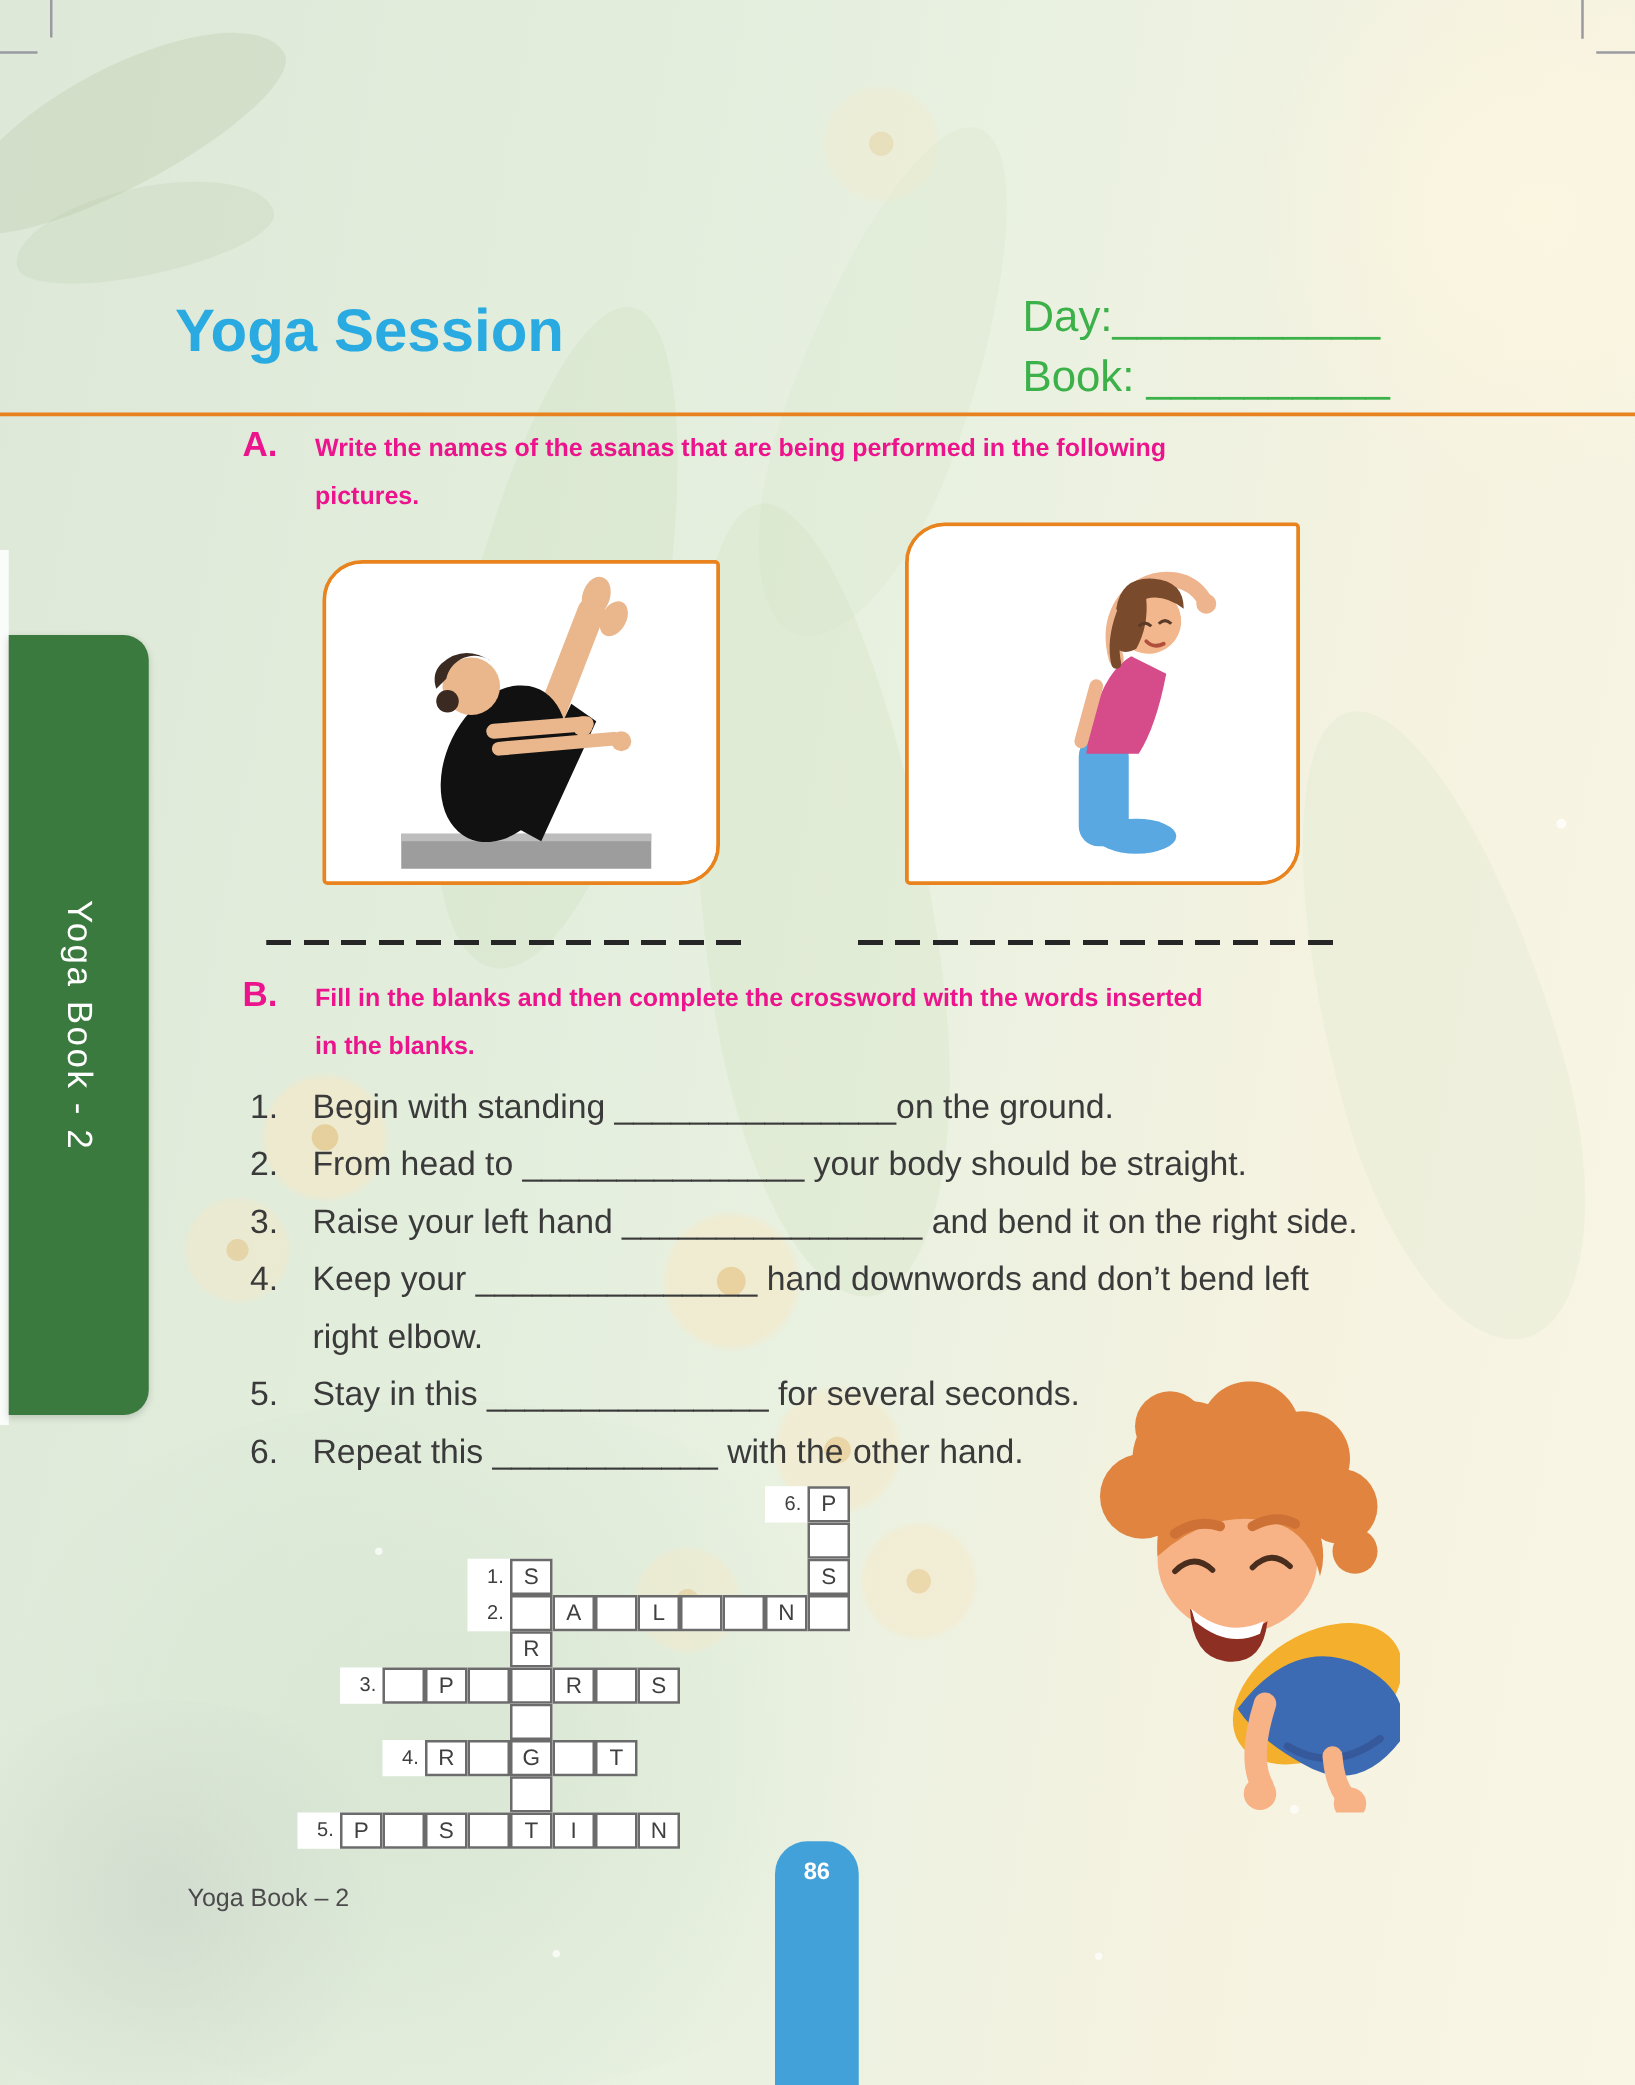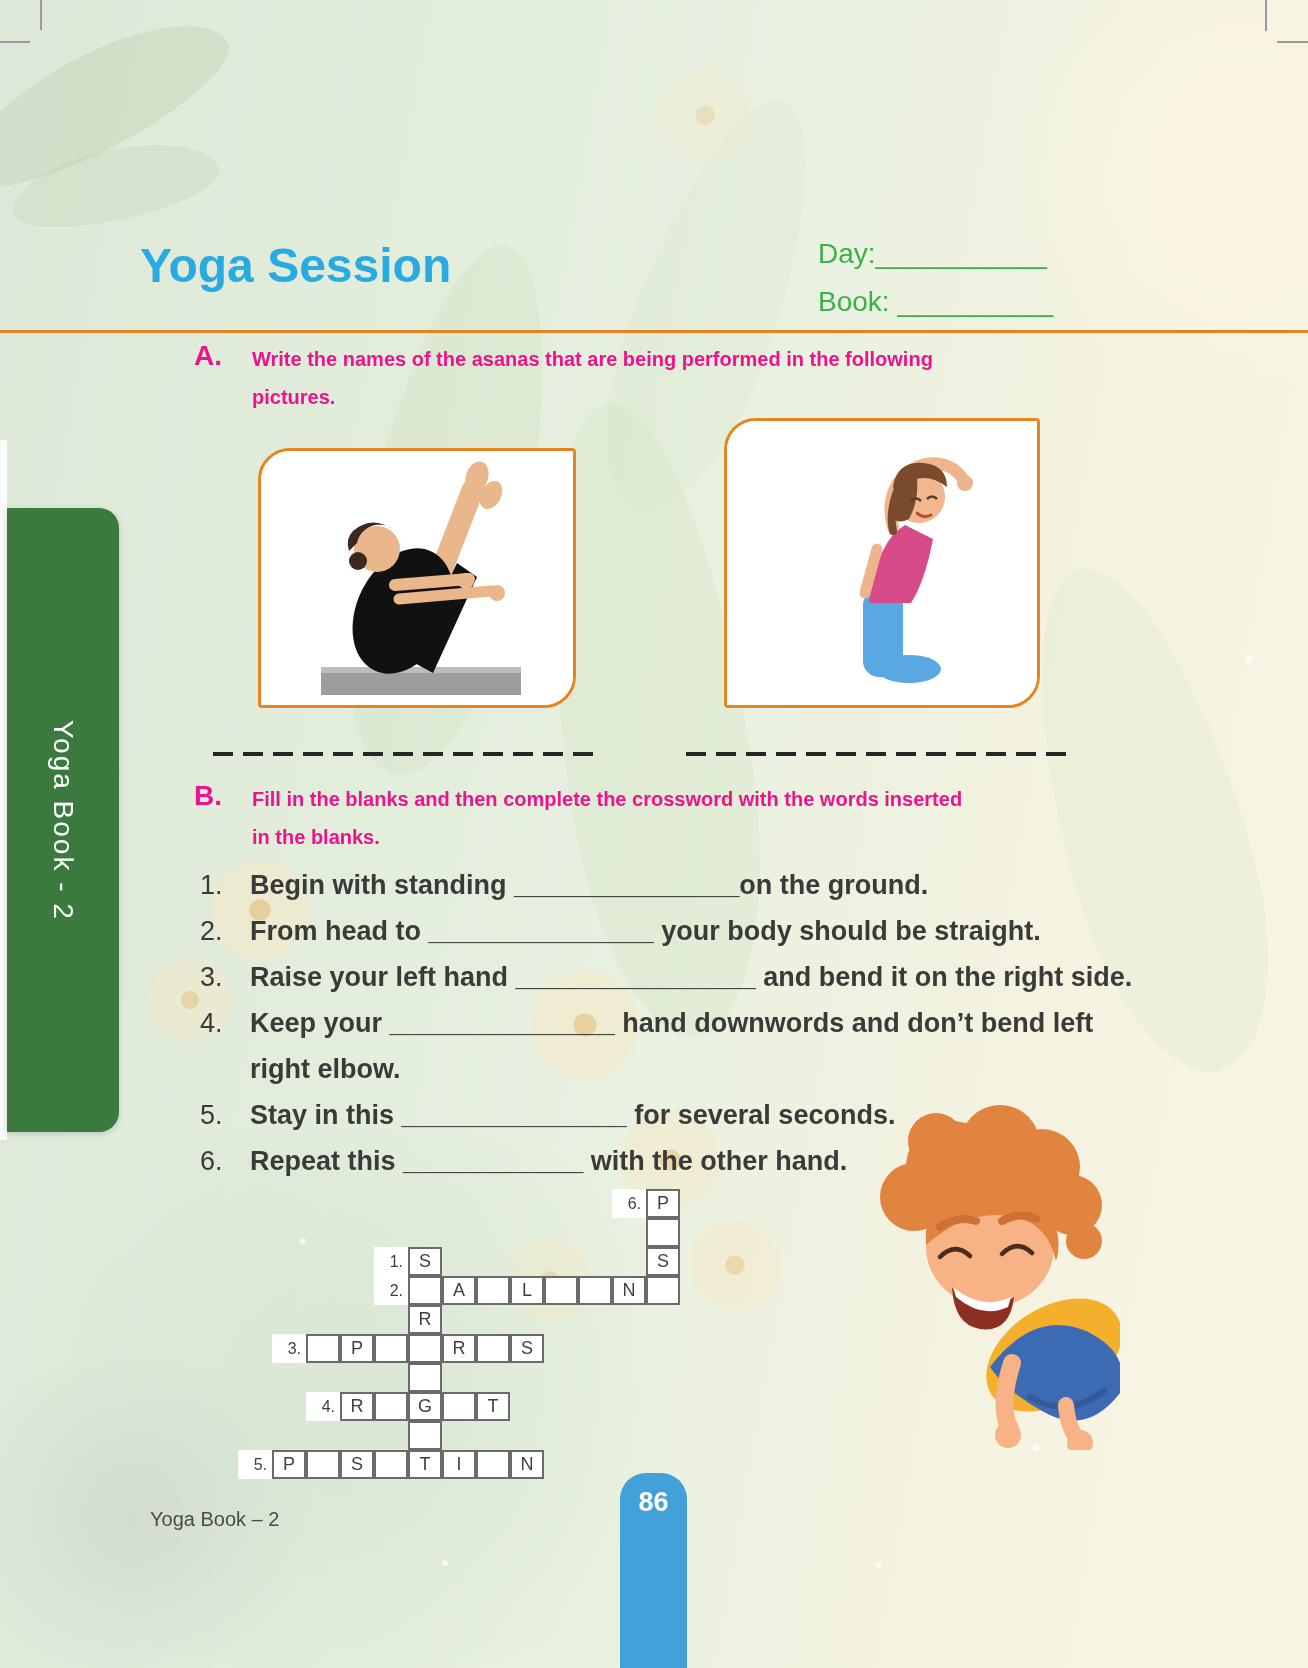--- a/index.html
+++ b/index.html
@@ -30,50 +30,50 @@
     font-family:"Liberation Sans",sans-serif;
   }
   
   .title{
     position:absolute;left:0;top:118px;width:1240px;text-align:center;
     font-family:"DejaVu Serif",serif;font-style:italic;font-weight:bold;
     font-size:92px;color:#c92128;letter-spacing:2px;
     text-shadow:0 0 3px #ffffff,0 0 8px #ffffff,0 0 12px #ffffff;
   }
   .session-title{position:absolute;left:140px;top:238px;font-size:48px;font-weight:bold;color:#29abe2;}
-  .daydate{position:absolute;left:818px;top:230px;font-size:28px;color:#3cb14a;line-height:48px;}
+  .daydate{position:absolute;left:818px;top:230px;font-size:35px;color:#3cb14a;line-height:48px;}
   .divider{position:absolute;left:0;top:330px;width:1308px;height:3px;background:#e8821e;}
   
   .sec-letter{position:absolute;font-size:28px;font-weight:bold;color:#ec148c;}
   .sec-heading{position:absolute;font-size:20px;font-weight:bold;color:#ec148c;line-height:38px;white-space:pre-line;}
   
   .frame{position:absolute;background:#ffffff;border:3px solid #e8831d;border-radius:32px 4px 32px 4px;overflow:hidden;}
   .answer-line{position:absolute;height:4px;background:repeating-linear-gradient(90deg,#262626 0 20px,rgba(0,0,0,0) 20px 30px);}
   
   .item{position:absolute;display:flex;font-size:27px;color:#3a3a3a;line-height:46px;}
   .item-num{width:50px;flex:none;}
-  .item-text{width:910px;white-space:pre-line;font-weight:bold;}
+  .item-text{width:910px;white-space:pre-line;}
   
   .cw-cell{
     position:absolute;width:34px;height:29px;background:#ffffff;
     border:2px solid #6b6b6b;box-sizing:border-box;
     font-size:18px;color:#3f3f3f;display:flex;align-items:center;justify-content:center;
   }
   .cw-label{
     position:absolute;width:34px;height:29px;background:#ffffff;box-sizing:border-box;
     font-size:16px;color:#3f3f3f;display:flex;align-items:center;justify-content:flex-end;
     padding-right:5px;
   }
   
   .footer-book{position:absolute;left:150px;top:1508px;font-size:20px;color:#4b4b4b;}
   .page-ribbon{
     position:absolute;left:620px;top:1473px;width:67px;height:195px;
     background:#42a1d8;border-radius:26px 26px 0 0;text-align:center;
   }
-  .page-ribbon span{display:inline-block;margin-top:14px;font-size:27px;font-weight:bold;color:#ffffff;}
+  .page-ribbon span{display:inline-block;margin-top:14px;font-size:19px;font-weight:bold;color:#ffffff;}
 </style>
 </head>
 <body>
 
 <div class="page">
 
   <div class="decor blob" style="left:1000px;top:-60px;width:460px;height:460px;background:radial-gradient(circle,#fbf6e0 0%,rgba(251,246,224,0) 70%);"></div>
   <div class="decor leaf" style="left:-50px;top:55px;width:290px;height:95px;background:#b8c7a6;opacity:.30;transform:rotate(-28deg);"></div>
   <div class="decor leaf" style="left:10px;top:150px;width:210px;height:70px;background:#b8c7a6;opacity:.22;transform:rotate(-12deg);"></div>
   <div class="decor leaf" style="left:370px;top:240px;width:160px;height:540px;background:#cfe0c0;opacity:.35;transform:rotate(12deg);"></div>

